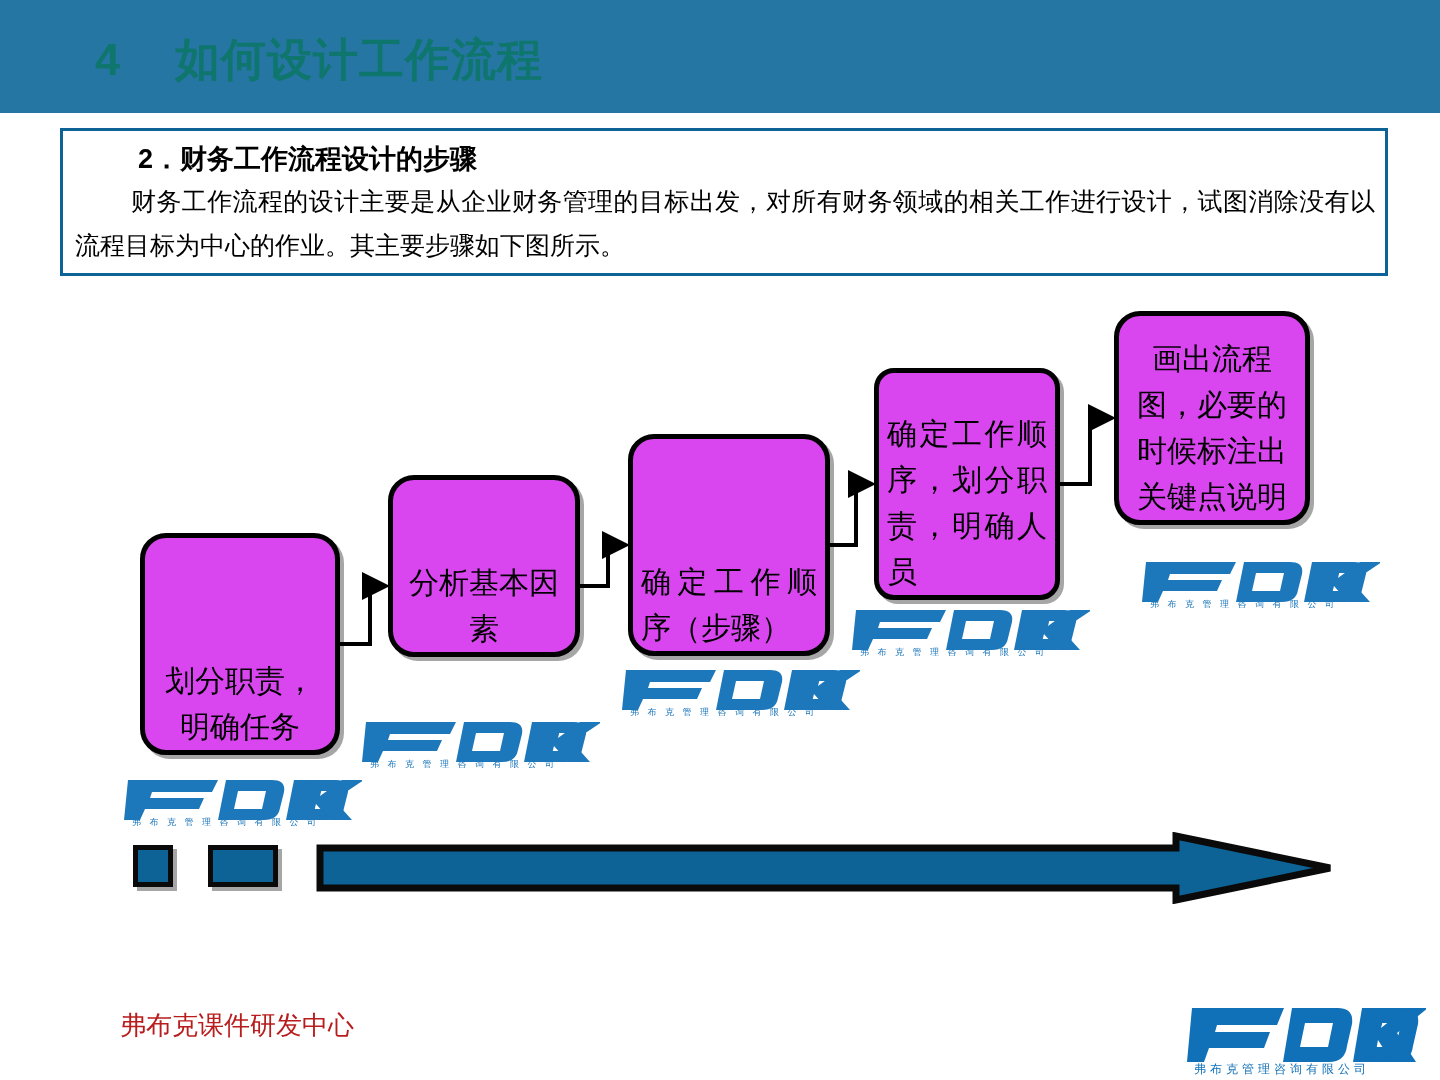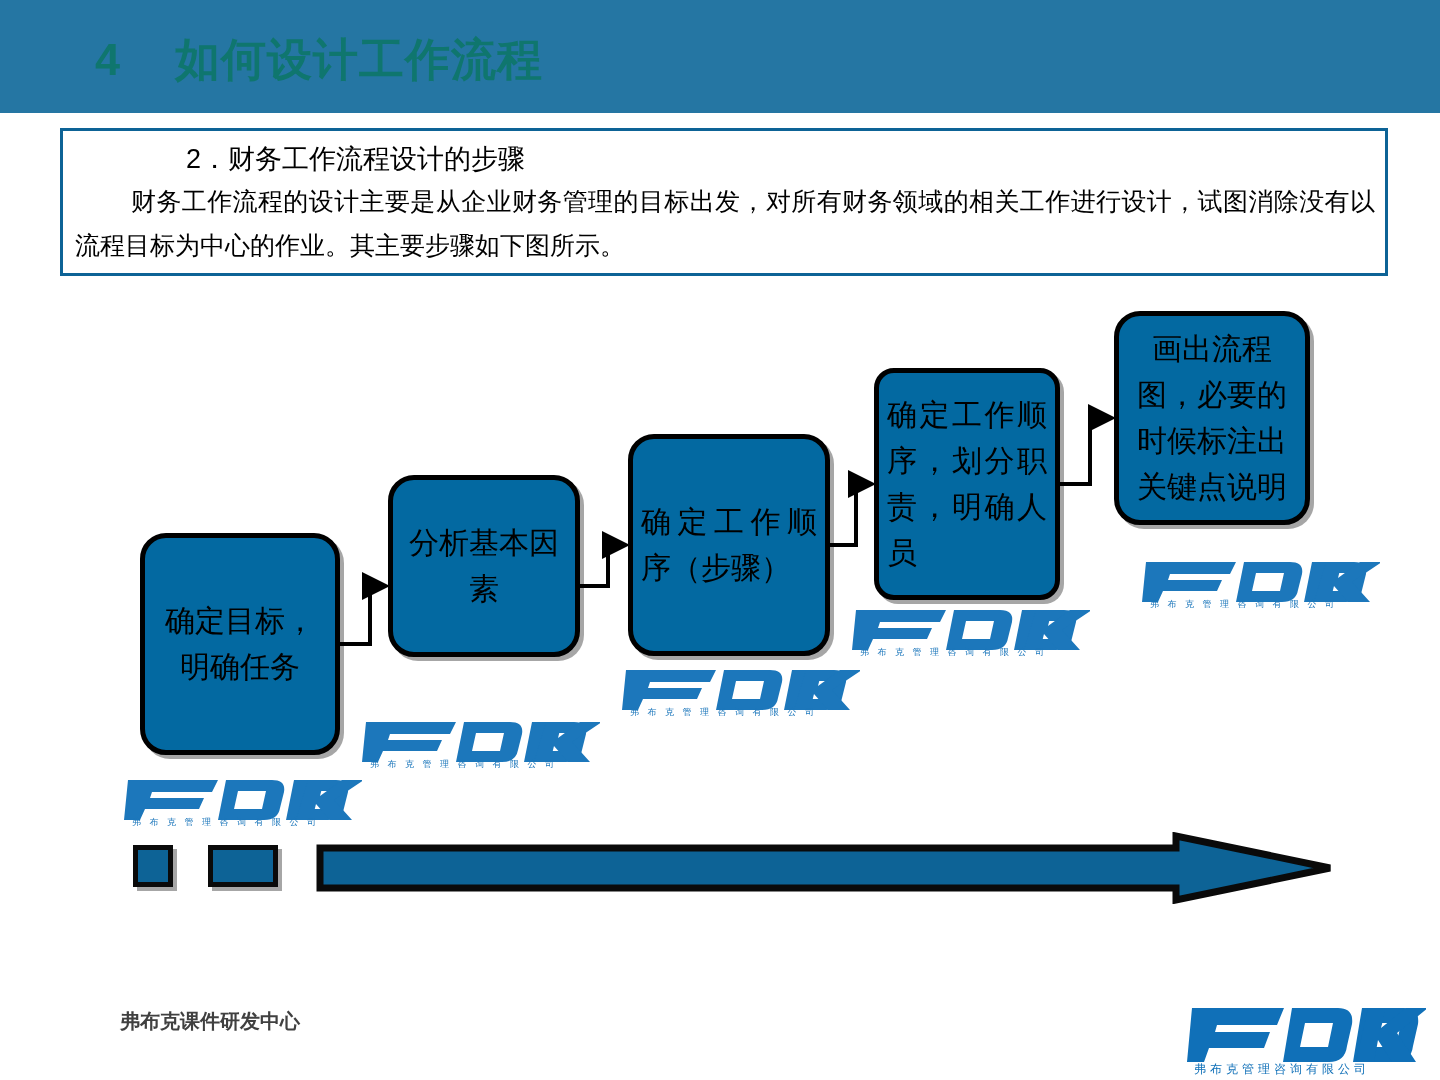--- a/index.html
+++ b/index.html
@@ -39,23 +39,22 @@
     left: 60px; top: 128px;
     width: 1328px; height: 148px;
     border: 3px solid #0d6396;
     box-sizing: border-box;
     background: #ffffff;
   }
   #panel-heading {
     position: absolute;
     left: 75px; top: 10px;
     font-size: 27px;
-    font-weight: normal;
+    font-weight: bold;
     white-space: pre;
-    margin-left: 48px;
   }
   #panel-paragraph {
     position: absolute;
     left: 12px; top: 48px;
     width: 1300px;
     font-size: 25px;
     line-height: 44px;
     text-indent: 56px;
     text-align: justify;
     text-justify: inter-character;
@@ -64,25 +63,25 @@
   
   #flow-area {
     position: absolute;
     left: 0; top: 0;
     width: 1440px; height: 1080px;
     pointer-events: none;
   }
   .flow-box {
     position: absolute;
     box-sizing: border-box;
-    background: #0369a1;
+    background: #d946ef;
     border: 5px solid #000000;
     border-radius: 26px;
     display: flex;
-    align-items: center;
+    align-items: flex-end;
     justify-content: center;
     text-align: center;
     font-size: 30px;
     line-height: 46px;
     color: #000000;
     box-shadow: 4px 4px 0 rgba(0,0,0,0.35);
     pointer-events: auto;
   }
   .flow-box span { display: block; padding: 0 8px; }
 
@@ -126,23 +125,23 @@
   #wm-1 { left: 122px;  top: 770px; }
   #wm-2 { left: 360px;  top: 712px; }
   #wm-3 { left: 620px;  top: 660px; }
   #wm-4 { left: 850px;  top: 600px; }
   #wm-5 { left: 1140px; top: 552px; }
 
   
   #footer-text {
     position: absolute;
     left: 120px; top: 1008px;
-    font-size: 20px;
-    font-weight: bold;
-    color: #404040;
+    font-size: 26px;
+    font-weight: normal;
+    color: #b91c1c;
     white-space: pre;
   }
   #footer-logo {
     position: absolute;
     left: 1186px; top: 1000px;
   }
 </style>
 </head>
 <body>
 
@@ -165,21 +164,21 @@
 
   <polyline points="580,586 608,586 608,545 626,545" fill="none" stroke="#000000" stroke-width="4" marker-end="url(#arrowhead)"></polyline>
 
   <polyline points="830,545 856,545 856,484 872,484" fill="none" stroke="#000000" stroke-width="4" marker-end="url(#arrowhead)"></polyline>
 
   <polyline points="1060,484 1090,484 1090,418 1112,418" fill="none" stroke="#000000" stroke-width="4" marker-end="url(#arrowhead)"></polyline>
 </svg>
 
 <div id="flow-area">
   <div class="flow-box" id="box-1">
-    <span>确定目标，明确任务</span>
+    <span>划分职责，明确任务</span>
   </div>
   <div class="flow-box" id="box-2">
     <span>分析基本因素</span>
   </div>
   <div class="flow-box" id="box-3">
     <span>确定工作顺序（步骤）</span>
   </div>
   <div class="flow-box" id="box-4">
     <span>确定工作顺序，划分职责，明确人员</span>
   </div>

